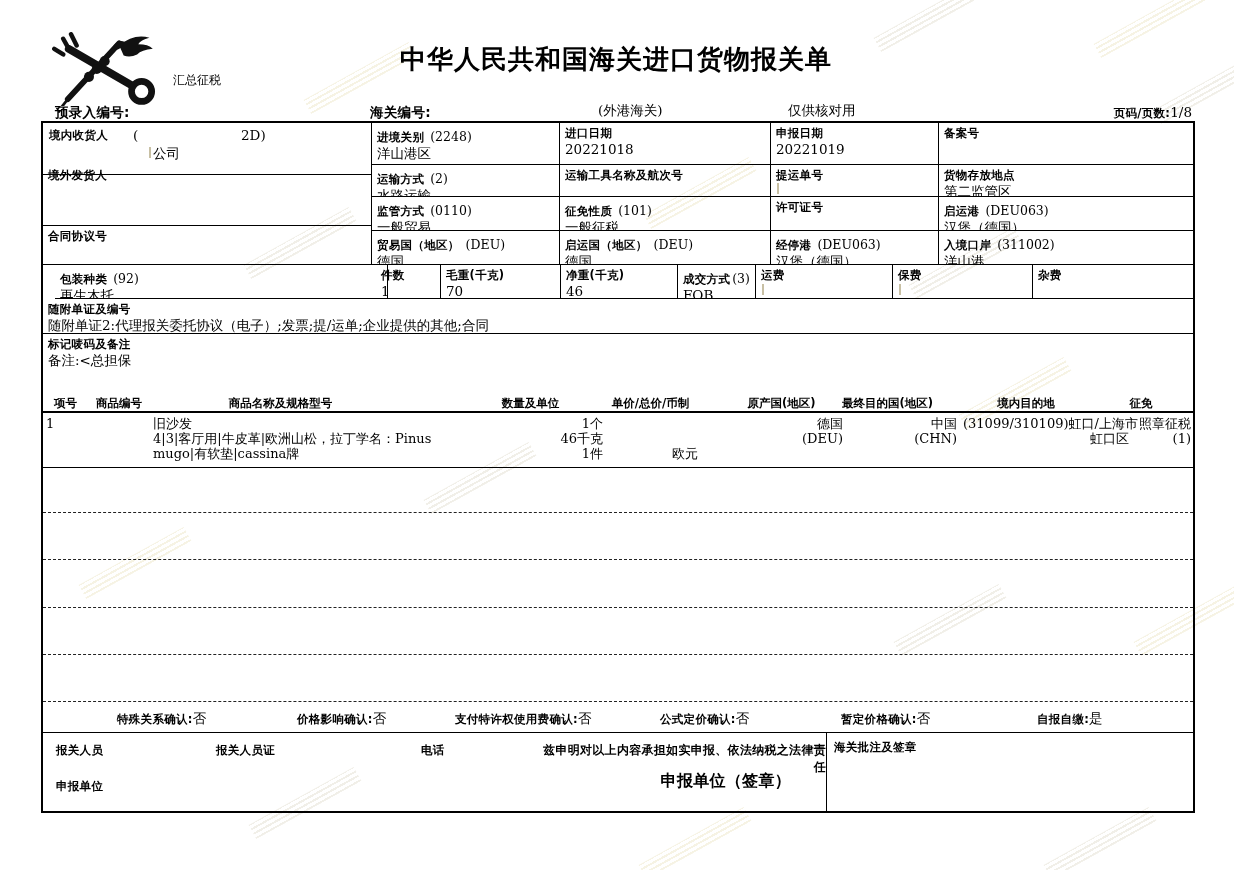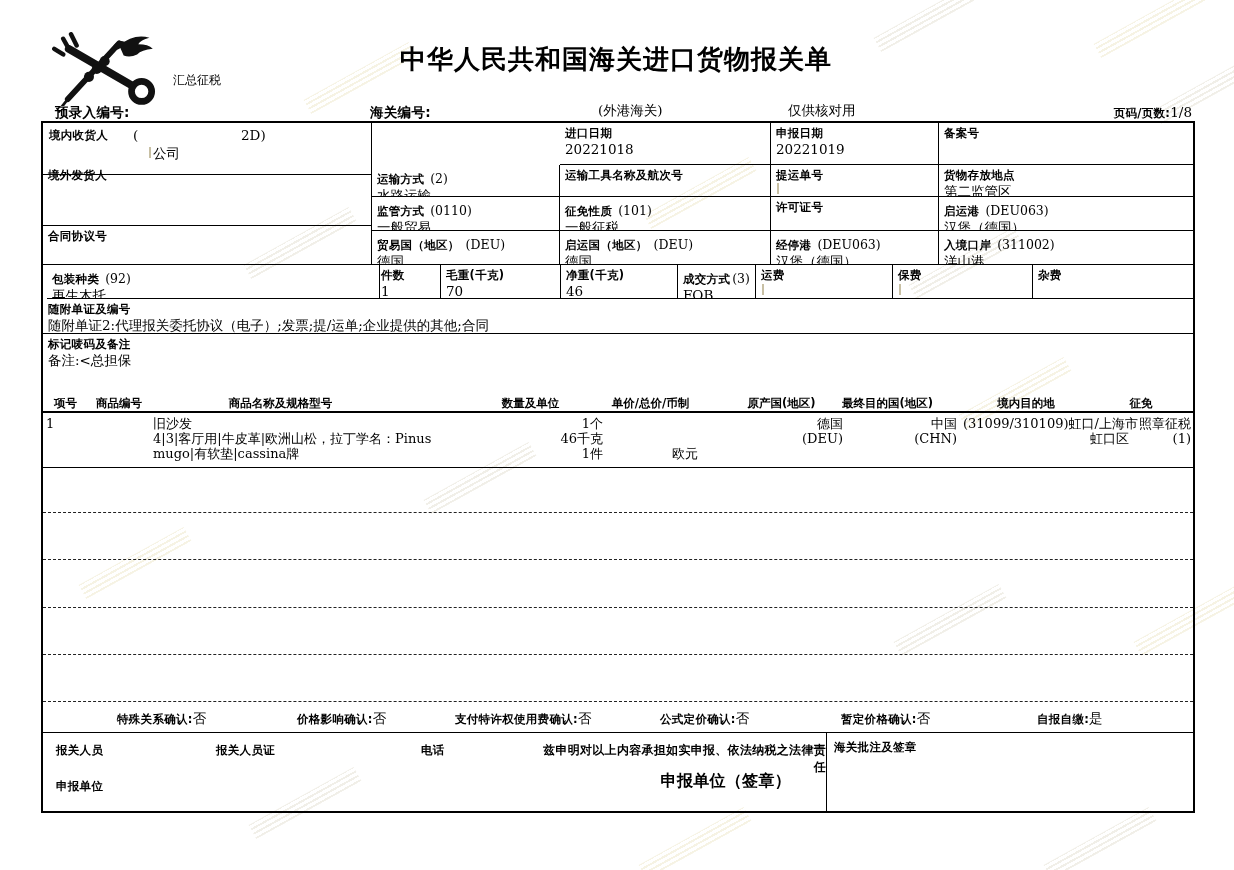--- a/index.html
+++ b/index.html
@@ -79,20 +79,24 @@
 
   <div class="form">
 
     <div class="cell" style="left:0;top:0;width:329px;height:52px">
       <span class="lbl" style="position:absolute;left:6px;top:5px">境内收货人</span>
       <span class="val" style="position:absolute;left:90px;top:4px">(</span>
       <span class="val" style="position:absolute;left:198px;top:4px">2D)</span>
       <span class="tick" style="left:106px;top:24px"></span>
       <span class="val" style="position:absolute;left:110px;top:22px">公司</span>
     </div>
+    <div class="cell" style="left:329px;top:0;width:188px;height:42px">
+      <div><span class="lbl">进境关别</span><span class="code">(2248)</span></div>
+      <div class="val">洋山港区</div>
+    </div>
     <div class="cell" style="left:517px;top:0;width:211px;height:42px">
       <div class="lbl">进口日期</div>
       <div class="val">20221018</div>
     </div>
     <div class="cell" style="left:728px;top:0;width:168px;height:42px">
       <div class="lbl">申报日期</div>
       <div class="val">20221019</div>
     </div>
     <div class="cell no-r" style="left:896px;top:0;width:254px;height:42px">
       <div class="lbl">备案号</div>
@@ -147,21 +151,21 @@
     </div>
     <div class="cell" style="left:728px;top:108px;width:168px;height:34px">
       <div><span class="lbl">经停港</span><span class="code">(DEU063)</span></div>
       <div class="val">汉堡（德国）</div>
     </div>
     <div class="cell no-r" style="left:896px;top:108px;width:254px;height:34px">
       <div><span class="lbl">入境口岸</span><span class="code">(311002)</span></div>
       <div class="val">洋山港</div>
     </div>
 
-    <div class="cell" style="left:4px;top:142px;width:333px;height:34px">
+    <div class="cell" style="left:12px;top:142px;width:333px;height:34px">
       <div><span class="lbl">包装种类</span><span class="code">(92)</span></div>
       <div class="val">再生木托</div>
     </div>
     <div class="cell" style="left:333px;top:142px;width:65px;height:34px">
       <div class="lbl">件数</div>
       <div class="val">1</div>
     </div>
     <div class="cell" style="left:398px;top:142px;width:120px;height:34px">
       <div class="lbl">毛重(千克)</div>
       <div class="val">70</div>

